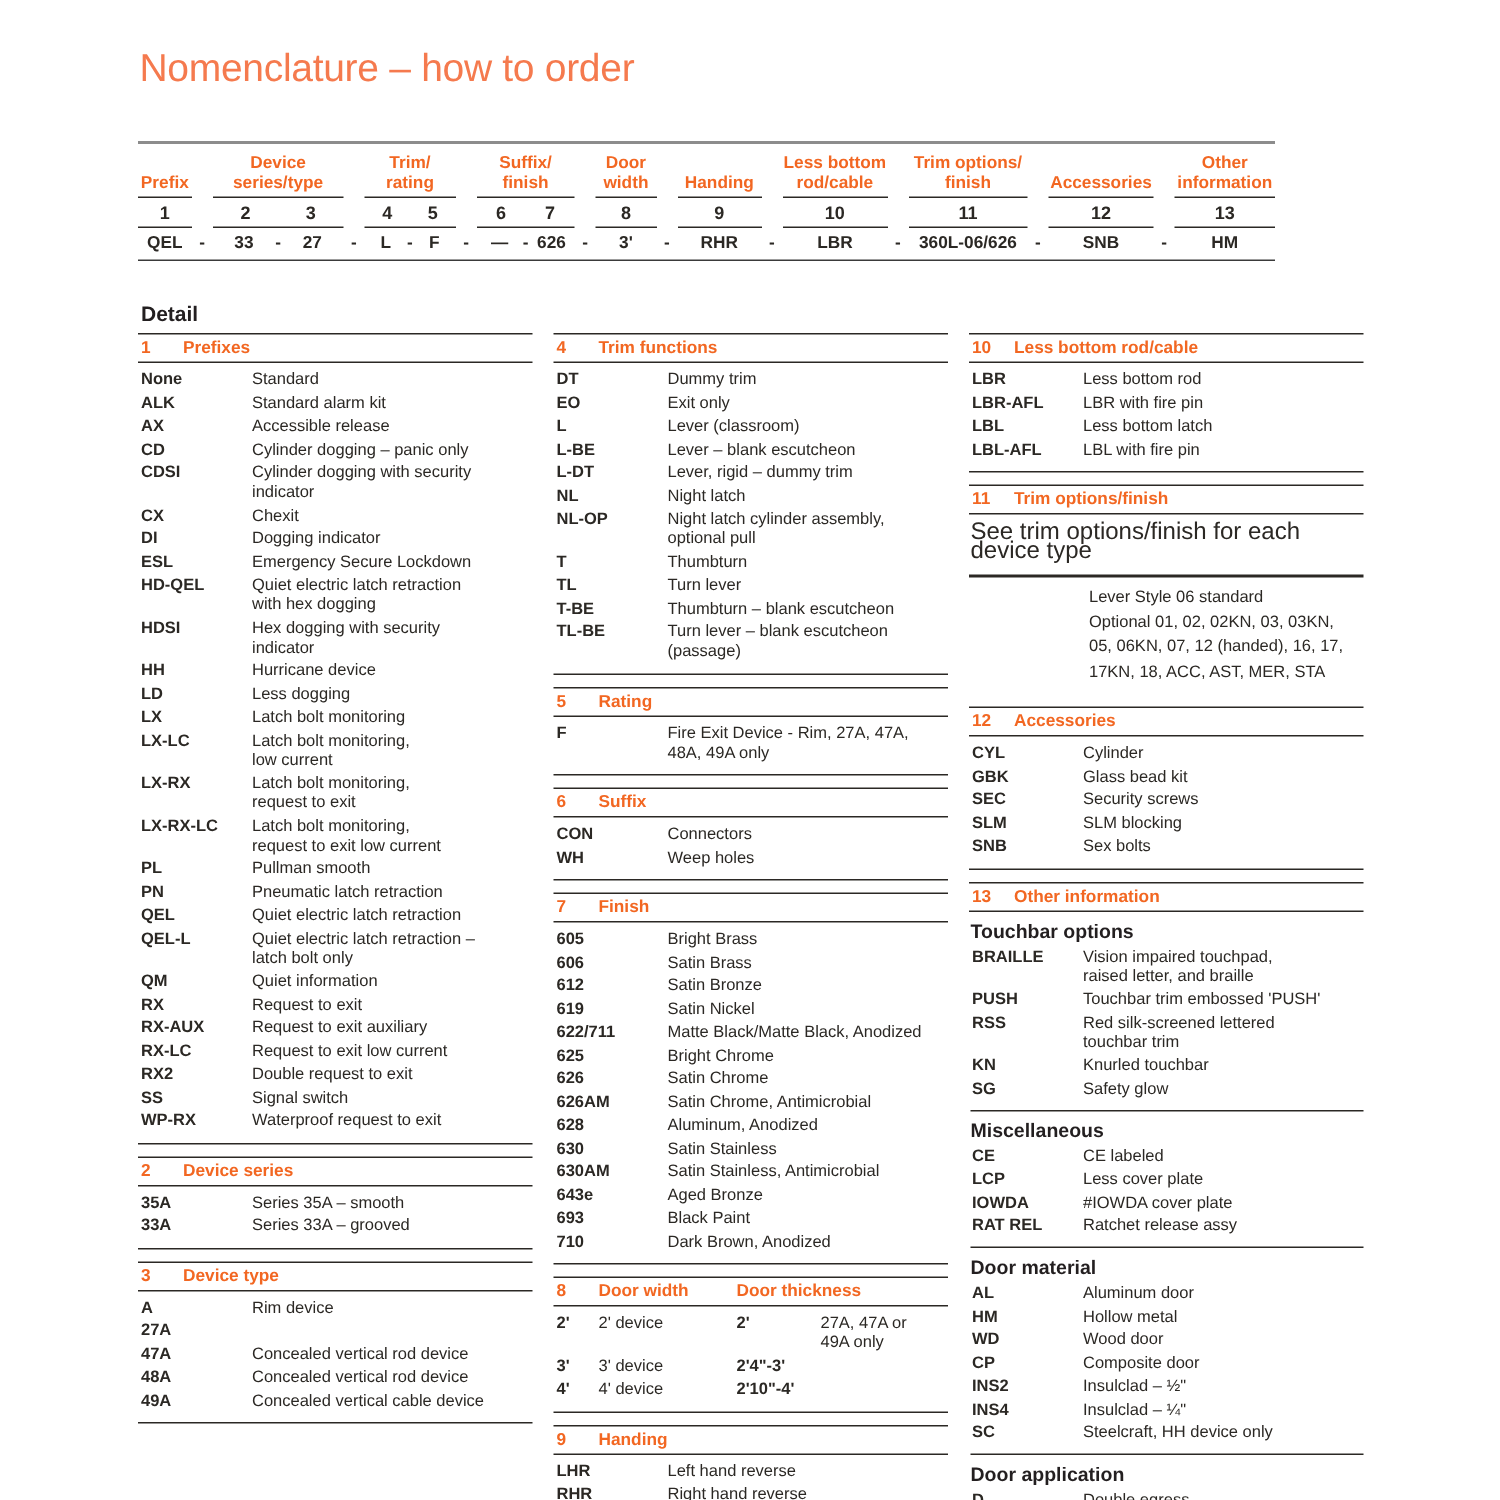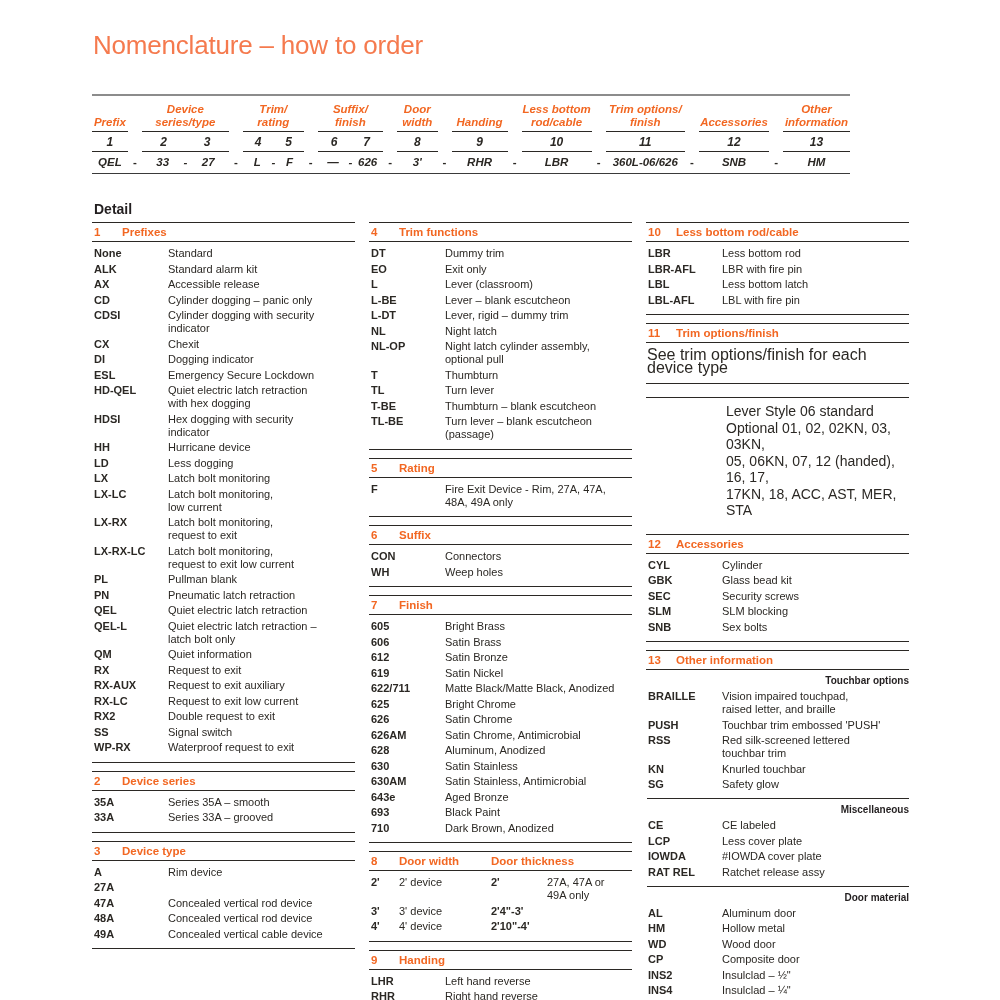--- a/index.html
+++ b/index.html
@@ -5,21 +5,21 @@
   * { box-sizing: border-box; }
   html,body { margin:0; padding:0; background:#ffffff; }
   body { font-family:"Liberation Sans", sans-serif; color:#2b2824; }
   .page { width:1000px; height:1000px; overflow:hidden; padding:26px 0 0 92px; position:relative; background:#fff; }
 
   .title { font-size:26px; font-weight:400; color:#f57a4e; margin:4px 0 0 1px; letter-spacing:-0.2px; }
 
   
   .order-table { width:758px; margin-top:33px; border-top:2.5px solid #8c8c8c; padding-top:4px; }
   .ot-row { display:flex; }
-  .ot-cell { min-width:0;font-style:italic; }
+  .ot-cell { min-width:0; }
   .ot-sp { flex:0 0 14px; text-align:center; }
   .ot-head { display:flex; align-items:flex-end; justify-content:center; text-align:center;
              white-space:pre-line; color:#f26722; font-weight:700; font-size:11.5px; line-height:12.5px;
              border-bottom:1.8px solid #2b2824; padding-bottom:3px; height:32px; }
   .ot-num-row { margin-top:2px; }
   .ot-num { display:flex; border-bottom:1.8px solid #2b2824; font-weight:700; font-size:12px; padding:1px 0 2px; }
   .ot-num span { flex:1; text-align:center; }
   .ot-val-row { border-bottom:1.8px solid #3a3a3a; padding:4px 0 5px; font-weight:700; font-size:11.5px; }
   .ot-val { display:flex; align-items:center; }
   .ot-val .v { flex:1; text-align:center; }
@@ -41,25 +41,25 @@
   .sec-body { padding-bottom:5px; border-bottom:1.6px solid #2b2824; }
   .row { display:flex; font-size:11px; line-height:13px; margin-bottom:2.5px; }
   .code { flex:0 0 76px; font-weight:700; padding-left:2px; }
   .desc { flex:1; white-space:pre-line; }
   .row4 .code4 { flex:0 0 30px; font-weight:700; padding-left:2px; }
   .row4 .desc4 { flex:0 0 92px; }
   .row4 .thick4 { flex:0 0 56px; font-weight:700; }
   .row4 .note4 { flex:1; white-space:pre-line; }
 
   .sec-note { font-size:16px; line-height:13px; margin:1px 0 4px 1px; white-space:pre-line; }
-  .subt { font-weight:700; font-size:10px; color:#231f20; margin:1px 0 4px 1px;text-align:right; }
+  .subt { font-weight:700; font-size:13px; color:#231f20; margin:1px 0 4px 1px; }
   .subt.ruled { border-top:1.8px solid #2b2824; padding-top:5px; margin-top:7px; }
 
-  .extra { border-top:1.6px solid #2b2824; margin-top:13px; padding:5px 0 7px 80px;
-           font-size:14px; line-height:16.5px; white-space:pre-line; }
+  .extra { border-top:1.6px solid #2b2824; padding:5px 0 7px 80px;
+           font-size:11px; line-height:16.5px; white-space:pre-line; }
 </style>
 </head>
 <body>
 
 <div class="page">
 
   <h1 class="title">Nomenclature – how to order</h1>
 
   <div class="order-table">
     <div class="ot-row ot-head-row">
@@ -258,21 +258,21 @@
               <span class="desc">Latch bolt monitoring,
 request to exit</span>
             </div>
             <div class="row">
               <span class="code">LX-RX-LC</span>
               <span class="desc">Latch bolt monitoring,
 request to exit low current</span>
             </div>
             <div class="row">
               <span class="code">PL</span>
-              <span class="desc">Pullman blank</span>
+              <span class="desc">Pullman smooth</span>
             </div>
             <div class="row">
               <span class="code">PN</span>
               <span class="desc">Pneumatic latch retraction</span>
             </div>
             <div class="row">
               <span class="code">QEL</span>
               <span class="desc">Quiet electric latch retraction</span>
             </div>
             <div class="row">

